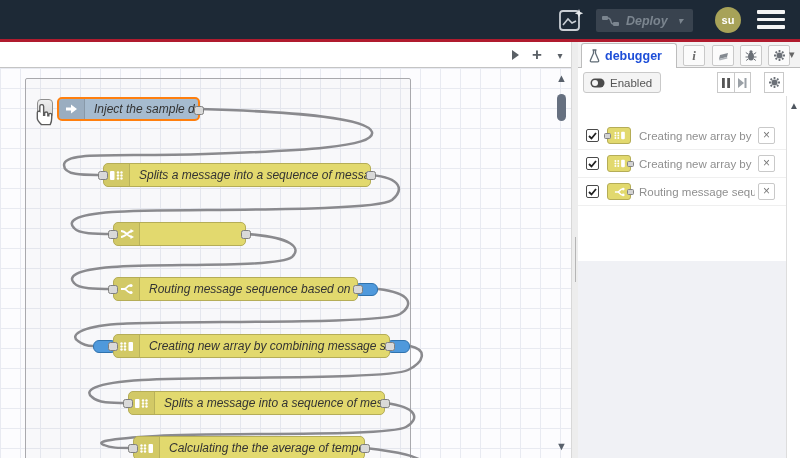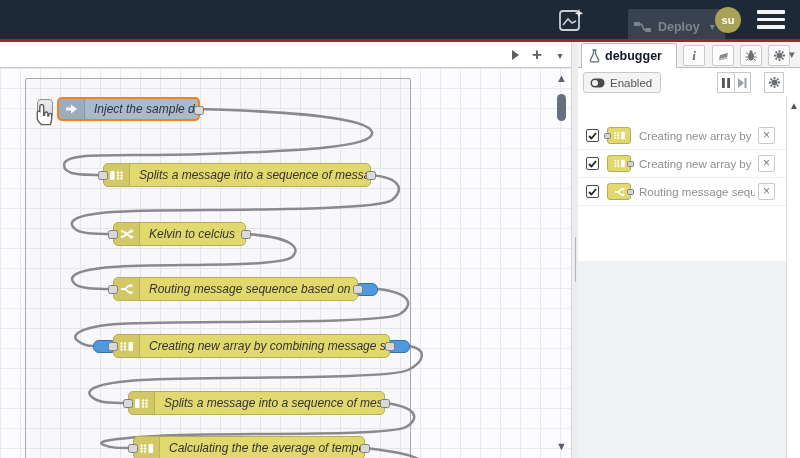--- a/index.html
+++ b/index.html
@@ -4,22 +4,22 @@
 <style>
   * { margin:0; padding:0; box-sizing:border-box; }
   html,body { width:800px; height:458px; overflow:hidden; background:#fff;
               font-family:"Liberation Sans", sans-serif; }
   #app { position:relative; width:800px; height:458px; overflow:hidden; background:#fff; }
 
   
   #header { position:absolute; left:0; top:0; width:800px; height:39px; background:#1d2936; }
   #redline { position:absolute; left:0; top:39px; width:800px; height:3px; background:#b01b2e; }
   .hdr-ai { position:absolute; left:556px; top:7px; width:30px; height:26px; cursor:pointer; }
-  #deploy-btn { position:absolute; left:628px; top:9px; width:97px; height:35px; background:#39434f;
-                border-radius:2px; display:flex; align-items:center; padding:0 6px; cursor:pointer; }
+  #deploy-btn { position:absolute; left:596px; top:9px; width:97px; height:23px; background:#39434f;
+                border-radius:2px; display:flex; align-items:center; padding:0 6px; cursor:pointer;font-style:italic; }
   #deploy-btn .dep-label { color:#7b858f; font-size:12.5px; font-weight:bold; margin-left:6px; }
   #deploy-btn .dep-caret { color:#7b858f; font-size:10px; margin-left:10px; }
   #avatar { position:absolute; left:715px; top:7px; width:26px; height:26px; border-radius:50%;
             background:#a7a258; color:#fff; font-size:11px; font-weight:bold;
             display:flex; align-items:center; justify-content:center; cursor:pointer; }
   #hamburger { position:absolute; left:757px; top:10px; width:28px; height:20px; cursor:pointer; }
   #hamburger div { height:3.5px; background:#f4f4f4; border-radius:1px; margin-bottom:4px; }
 
   
   #topstrip { position:absolute; left:0; top:42px; width:571px; height:26px; background:#fff;
@@ -58,21 +58,21 @@
           border-left:1px solid #d8d8d8; cursor:col-resize; }
   #splitter .handle { position:absolute; left:3px; top:195px; width:1px; height:45px; background:#b5b5b5; }
 
   
   #sidebar { position:absolute; left:578px; top:42px; width:222px; height:416px; background:#fff; }
   #sb-tabbar { position:absolute; left:0; top:0; width:222px; height:26px; background:#f3f3f3;
           border-bottom:1px solid #bdbdbd; }
   #sb-tab-active { position:absolute; left:3px; top:1px; width:96px; height:25px; background:#fff;
           border:1px solid #bdbdbd; border-bottom:none; border-radius:3px 3px 0 0;
           display:flex; align-items:center; padding-left:7px; cursor:pointer; }
-  #sb-tab-active span { font-size:12.5px; color:#0f172a; font-weight:bold; margin-left:5px; }
+  #sb-tab-active span { font-size:12.5px; color:#1d4ed8; font-weight:bold; margin-left:5px; }
   .icon-tab { position:absolute; top:3px; width:22px; height:21px; background:#fbfbfb;
           border:1px solid #c9c9c9; border-radius:2px; display:flex; align-items:center;
           justify-content:center; color:#6b6b6b; cursor:pointer; }
   #sb-tab-caret { position:absolute; left:211px; top:6px; color:#666; font-size:11px; cursor:pointer; }
 
   #sb-toolbar { position:absolute; left:0; top:26px; width:222px; height:28px; background:#fff;text-align:center; }
   #enabled-btn { position:absolute; left:5px; top:4px; height:21px; padding:0 8px 0 6px;
           border:1px solid #c9c9c9; border-radius:3px; background:#f4f4f4; display:flex;
           align-items:center; cursor:pointer; }
   #enabled-btn span { font-size:11.5px; color:#555; margin-left:5px; }
@@ -187,21 +187,20 @@
           <div class="port" style="left: -6px;"></div>
           <div class="port" style="right: -6px;"></div>
         </div>
         <div class="node" style="left: 113px; top: 154px; width: 133px; background: rgb(226, 217, 110); border: 1px solid rgb(181, 173, 87);">
           <div class="icon-sect">
             <svg width="14" height="12" viewBox="0 0 14 12">
               <path d="M1 3 C6 3 8 9 12 9 M1 9 C6 9 8 3 12 3" fill="none" stroke="#fff" stroke-width="1.8"></path>
               <path d="M10.5 1 L14 3 L10.5 5 Z M10.5 7 L14 9 L10.5 11 Z" fill="#fff"></path>
             </svg>
           </div>
-          <span class="nlabel">Kelvin to celcius</span>
           <div class="port" style="left: -6px;"></div>
           <div class="port" style="right: -6px;"></div>
         </div>
         <div class="bp-pill" style="left: 354px; top: 214.5px; background: rgb(79, 153, 220);"></div>
         <div class="node" style="left: 113px; top: 209px; width: 245px; background: rgb(226, 217, 110); border: 1px solid rgb(181, 173, 87);">
           <div class="icon-sect">
             <svg width="13" height="12" viewBox="0 0 13 12">
               <path d="M1 6 H4 M4 6 C7 6 7 2.5 10 2.5 M4 6 C7 6 7 9.5 10 9.5" fill="none" stroke="#fff" stroke-width="1.8"></path>
               <circle cx="11" cy="2.5" r="1.6" fill="#fff"></circle>
               <circle cx="11" cy="9.5" r="1.6" fill="#fff"></circle>

